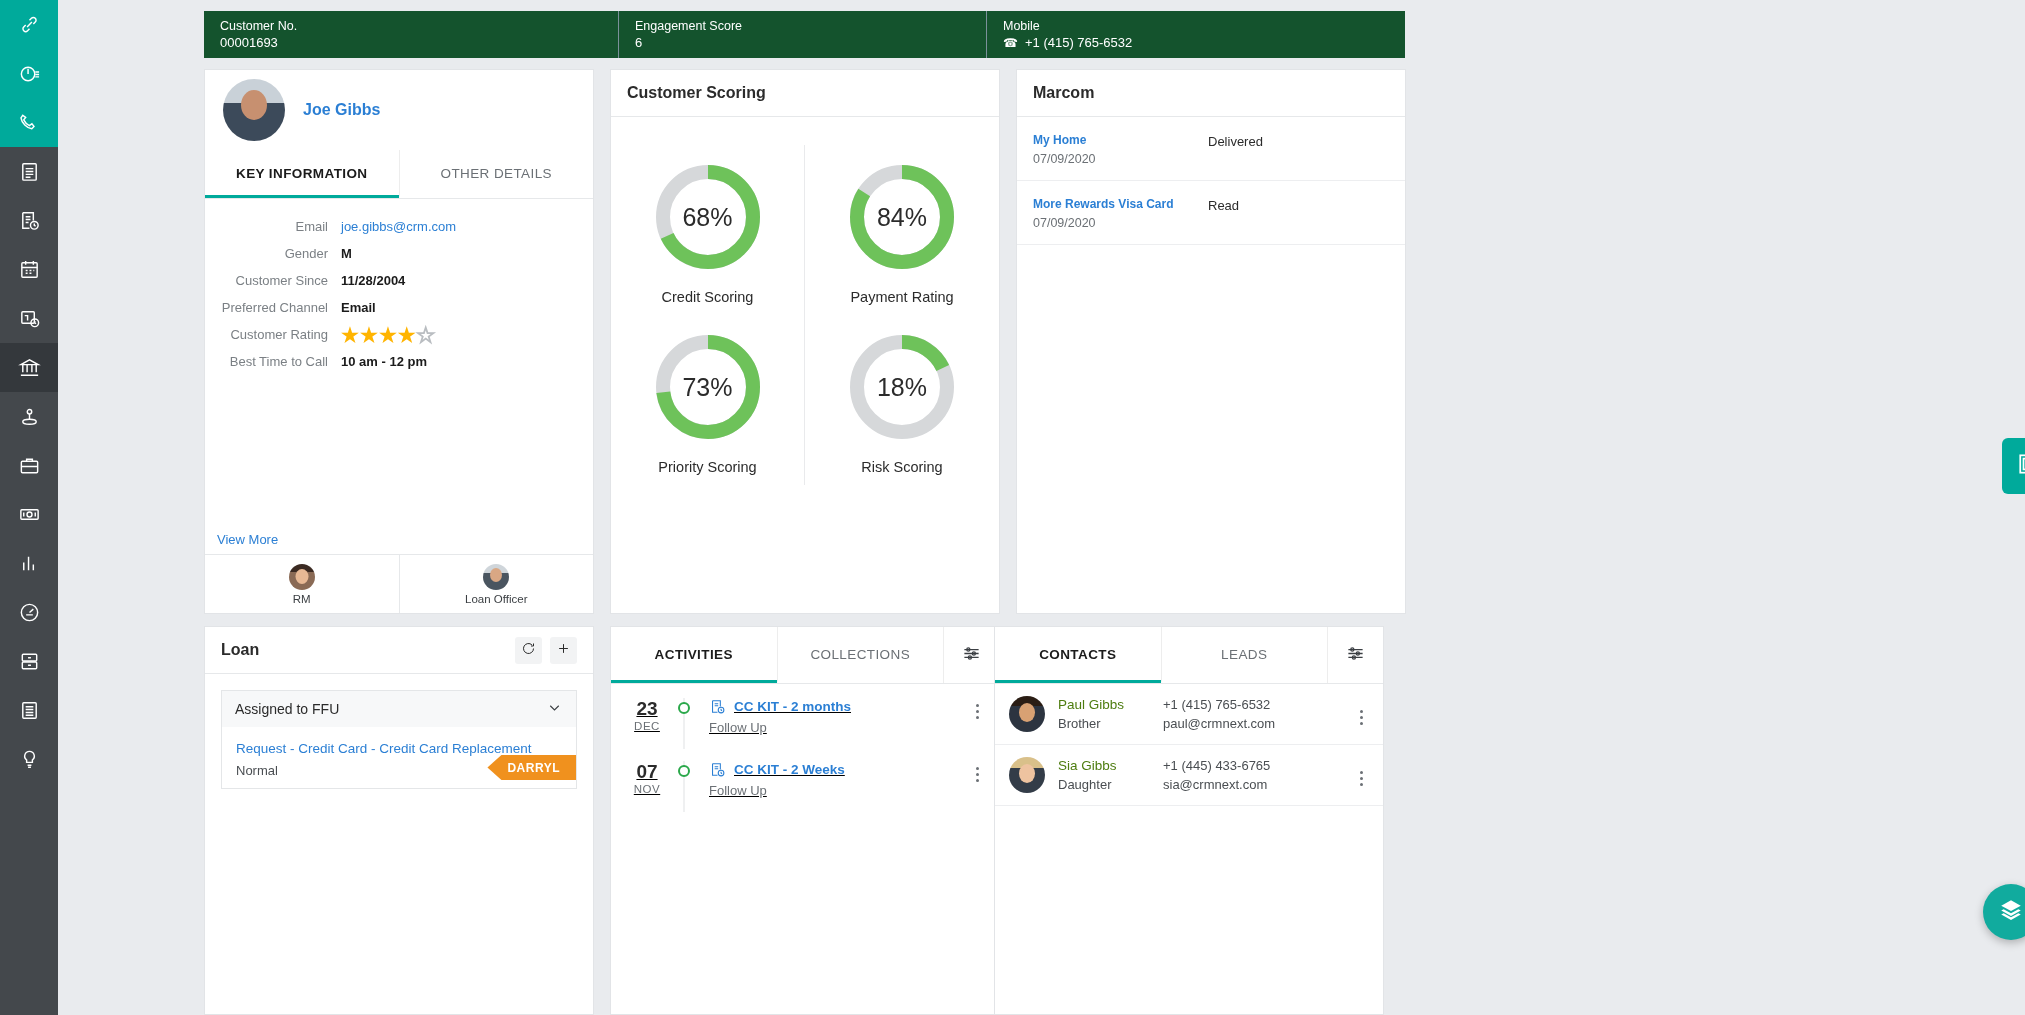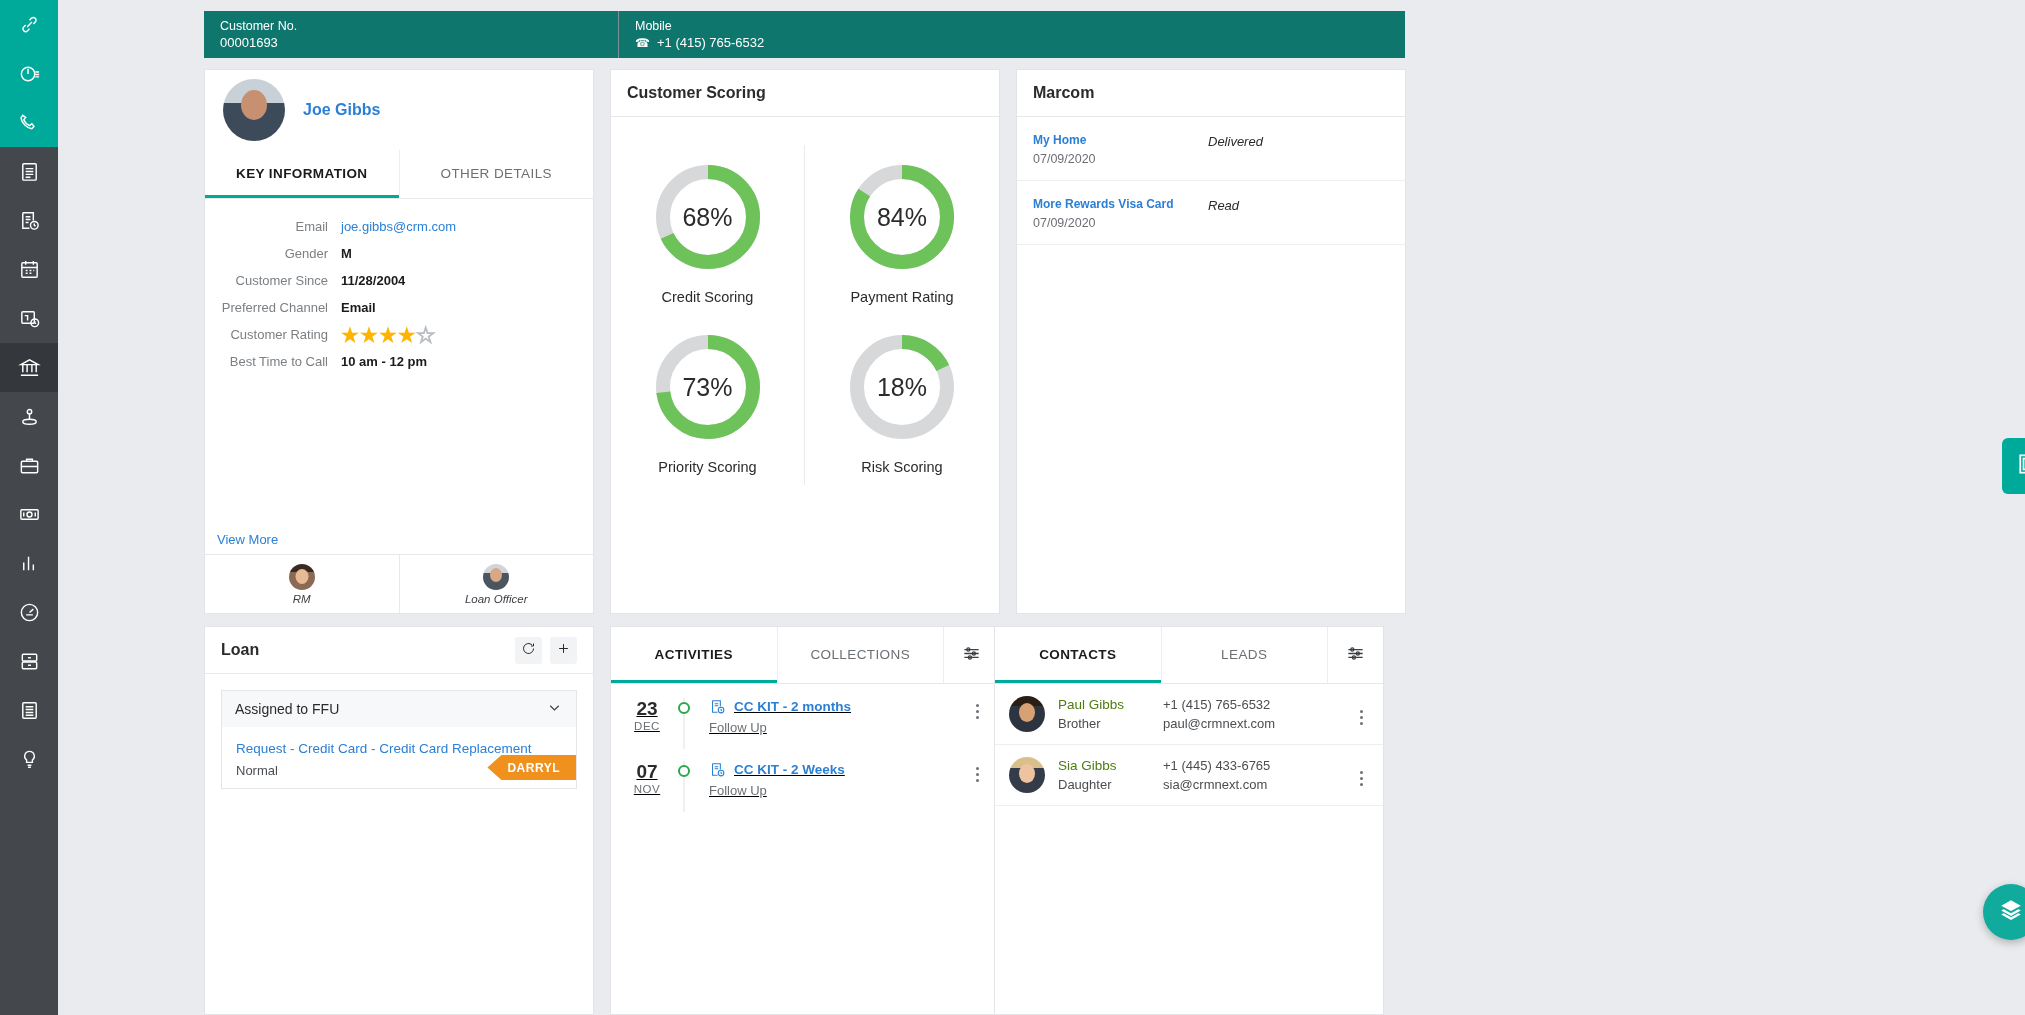--- a/index.html
+++ b/index.html
@@ -30,21 +30,21 @@
   
   #main {
     position: absolute; left: 58px; top: 0;
     width: 1967px; height: 1015px;
   }
 
   
   #summary-bar {
     position: absolute; left: 146px; top: 11px;
     width: 1201px; height: 47px;
-    background: #0f766e;
+    background: #14532d;
     display: flex; align-items: center;
     color: #fff;
   }
   .sum-cell {
     padding: 0 0 0 16px;
     height: 47px;
     display: flex; flex-direction: column; justify-content: center;
   }
   .sum-cell + .sum-cell { border-left: 1px solid #7b919a; }
   .sum-label { font-size: 12.5px; line-height: 16px; font-weight: 400; }
@@ -124,21 +124,21 @@
     flex: 1; display: flex; flex-direction: column;
     align-items: center; justify-content: center; gap: 3px;
     cursor: pointer;
   }
   .owner-cell + .owner-cell { border-left: 1px solid #e6e8ea; }
   .owner-av { width: 26px; height: 26px; border-radius: 50%; overflow: hidden; position: relative; }
   .owner-av.f-rm { background: linear-gradient(#3b2a22 0 30%, #8a6a55 30% 100%); }
   .owner-av.f-rm::after { content:""; position:absolute; left:50%; top:22%; transform:translateX(-50%); width:13px; height:15px; border-radius:50%; background:#e8b995; }
   .owner-av.f-lo { background: linear-gradient(#cfd5da 0 36%, #4a5560 36% 100%); }
   .owner-av.f-lo::after { content:""; position:absolute; left:50%; top:18%; transform:translateX(-50%); width:12px; height:14px; border-radius:50%; background:#d9a784; }
-  .owner-label { font-size: 11.5px; color: #3b3f43; font-style: italic; }
+  .owner-label { font-size: 11.5px; color: #3b3f43; }
 
   
   #scoring-card { left: 552px; top: 69px; width: 390px; height: 545px; }
   .donut-grid {
     display: grid; grid-template-columns: 1fr 1fr;
     padding-top: 28px; position: relative;
   }
   .donut-cell {
     display: flex; flex-direction: column; align-items: center;
     padding: 18px 0 10px;
@@ -156,21 +156,21 @@
   
   #marcom-card { left: 958px; top: 69px; width: 390px; height: 545px; }
   .marcom-row {
     display: flex; align-items: flex-start;
     padding: 16px 16px 14px;
     border-bottom: 1px solid #edeef0;
   }
   .marcom-left { width: 175px; }
   .marcom-name { font-size: 12px; color: #2b7fd4; font-weight: 700; cursor: pointer; }
   .marcom-date { font-size: 12.5px; color: #6b7075; margin-top: 5px; }
-  .marcom-status { font-size: 13px; color: #2b2b2b; padding-top: 1px; font-style: italic; }
+  .marcom-status { font-size: 13px; color: #2b2b2b; padding-top: 1px; }
 
   
   #cases-card { left: 146px; top: 626px; width: 390px; height: 389px; }
   .icon-btn {
     width: 27px; height: 27px; border-radius: 3px;
     background: #f2f3f4; display: flex; align-items: center; justify-content: center;
     cursor: pointer; margin-left: 8px;
   }
   .icon-btn svg { width: 15px; height: 15px; }
   .icon-btn svg * { stroke: #2b2b2b; fill: none; stroke-width: 1.6; }
@@ -412,20 +412,24 @@
     </span>
   </div>
 </div>
 
 <div id="main">
 
   <div id="summary-bar">
     <div class="sum-cell sum-c1">
       <span class="sum-label">Customer No.</span>
       <span class="sum-value">00001693</span>
+    </div>
+    <div class="sum-cell sum-c2">
+      <span class="sum-label">Engagement Score</span>
+      <span class="sum-value">6</span>
     </div>
     <div class="sum-cell sum-c3">
       <span class="sum-label">Mobile</span>
       <span class="sum-value">
         <span class="phone-glyph">☎</span>
         <span>+1 (415) 765-6532</span>
       </span>
     </div>
   </div>
 

